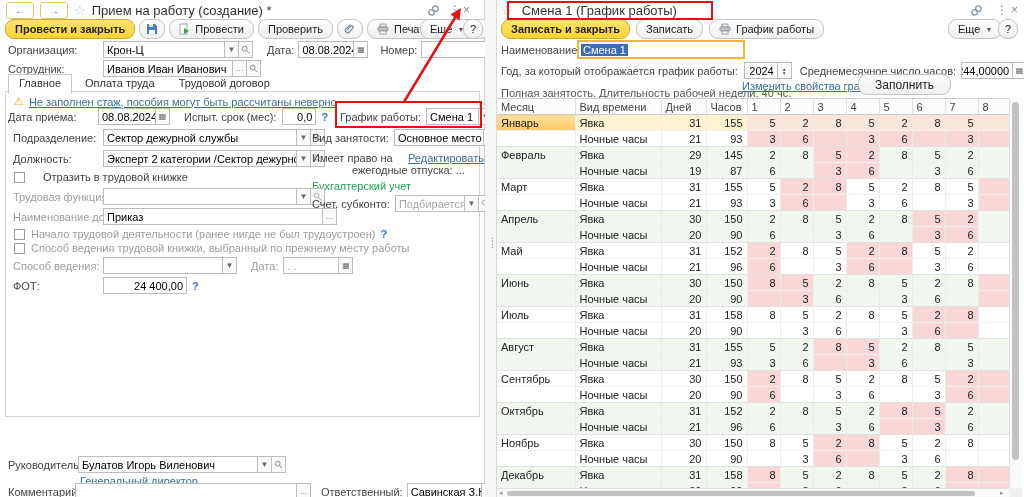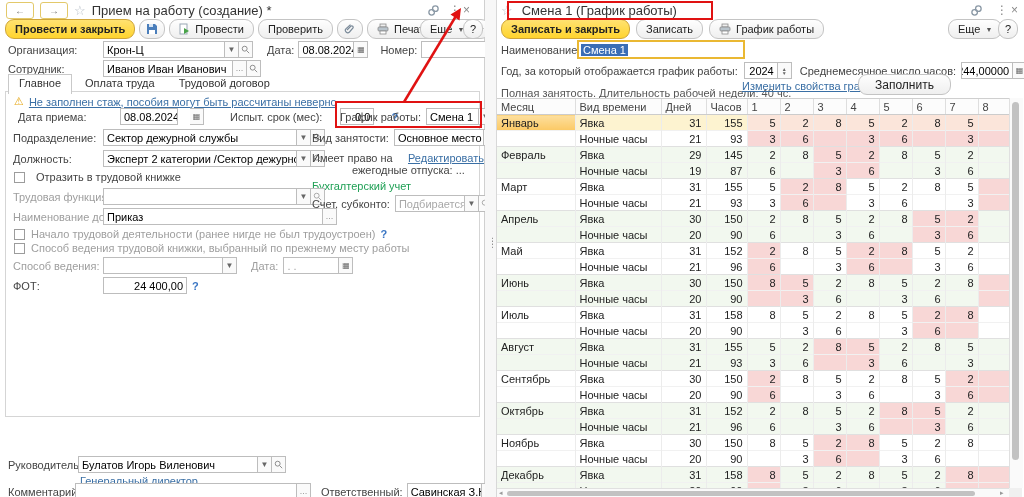--- a/index.html
+++ b/index.html
@@ -174,21 +174,21 @@
       <span class="tab">Оплата труда</span>
       <span class="tab">Трудовой договор</span>
     </div>
     <div class="abs groupbox" style="left:5px;top:91px;width:473px;height:324px;"></div>
 
     <div class="abs hrow" style="left:14px;top:95px;gap:5px;">
       <span class="warn-i">⚠</span>
       <span class="link">Не заполнен стаж, пособия могут быть рассчитаны неверно</span>
     </div>
 
-    <div class="abs hrow" style="left:18px;top:108px;gap:12px;">
+    <div class="abs hrow" style="left:8px;top:108px;gap:0;">
       <span class="lbl" style="width:90px;">Дата приема:</span>
       <span class="fld" style="width:58px;">08.08.2024</span>
       <span class="sq">▦</span>
       <span class="lbl" style="margin-left:14px;">Испыт. срок (мес):</span>
       <span class="fld num" style="width:34px;margin-left:6px;">0,0</span>
       <span class="qm" style="margin-left:5px;">?</span>
     </div>
 
     <div class="abs hrow" style="left:340px;top:108px;gap:0;">
       <span class="lbl">График работы:</span>
@@ -227,21 +227,21 @@
           <svg width="9" height="9" viewBox="0 0 11 11">
             <circle cx="4.5" cy="4.5" r="3" fill="none" stroke="#777"></circle>
             <line x1="7" y1="7" x2="10" y2="10" stroke="#777"></line>
           </svg>
         </span>
     </div>
     <span class="abs lbl" style="left:312px;top:152px;">Имеет право на</span>
     <span class="abs link" style="left:408px;top:152px;">Редактировать</span>
     <span class="abs lbl" style="left:312px;top:164px;margin-left:40px;">ежегодные отпуска:  ...</span>
 
-    <div class="abs hrow" style="left:14px;top:171px;gap:5px;">
+    <div class="abs hrow" style="left:14px;top:171px;gap:12px;">
       <span class="cb"></span>
       <span class="lbl">Отразить в трудовой книжке</span>
     </div>
     <span class="abs green-h" style="left:312px;top:180px;">Бухгалтерский учет</span>
 
     <div class="abs hrow" style="left:13px;top:188px;gap:0;">
       <span class="lbl dis" style="width:90px;">Трудовая функция:</span>
       <span class="fld" style="width:194px;"></span>
       <span class="sq">▼</span>
       <span class="sq">

